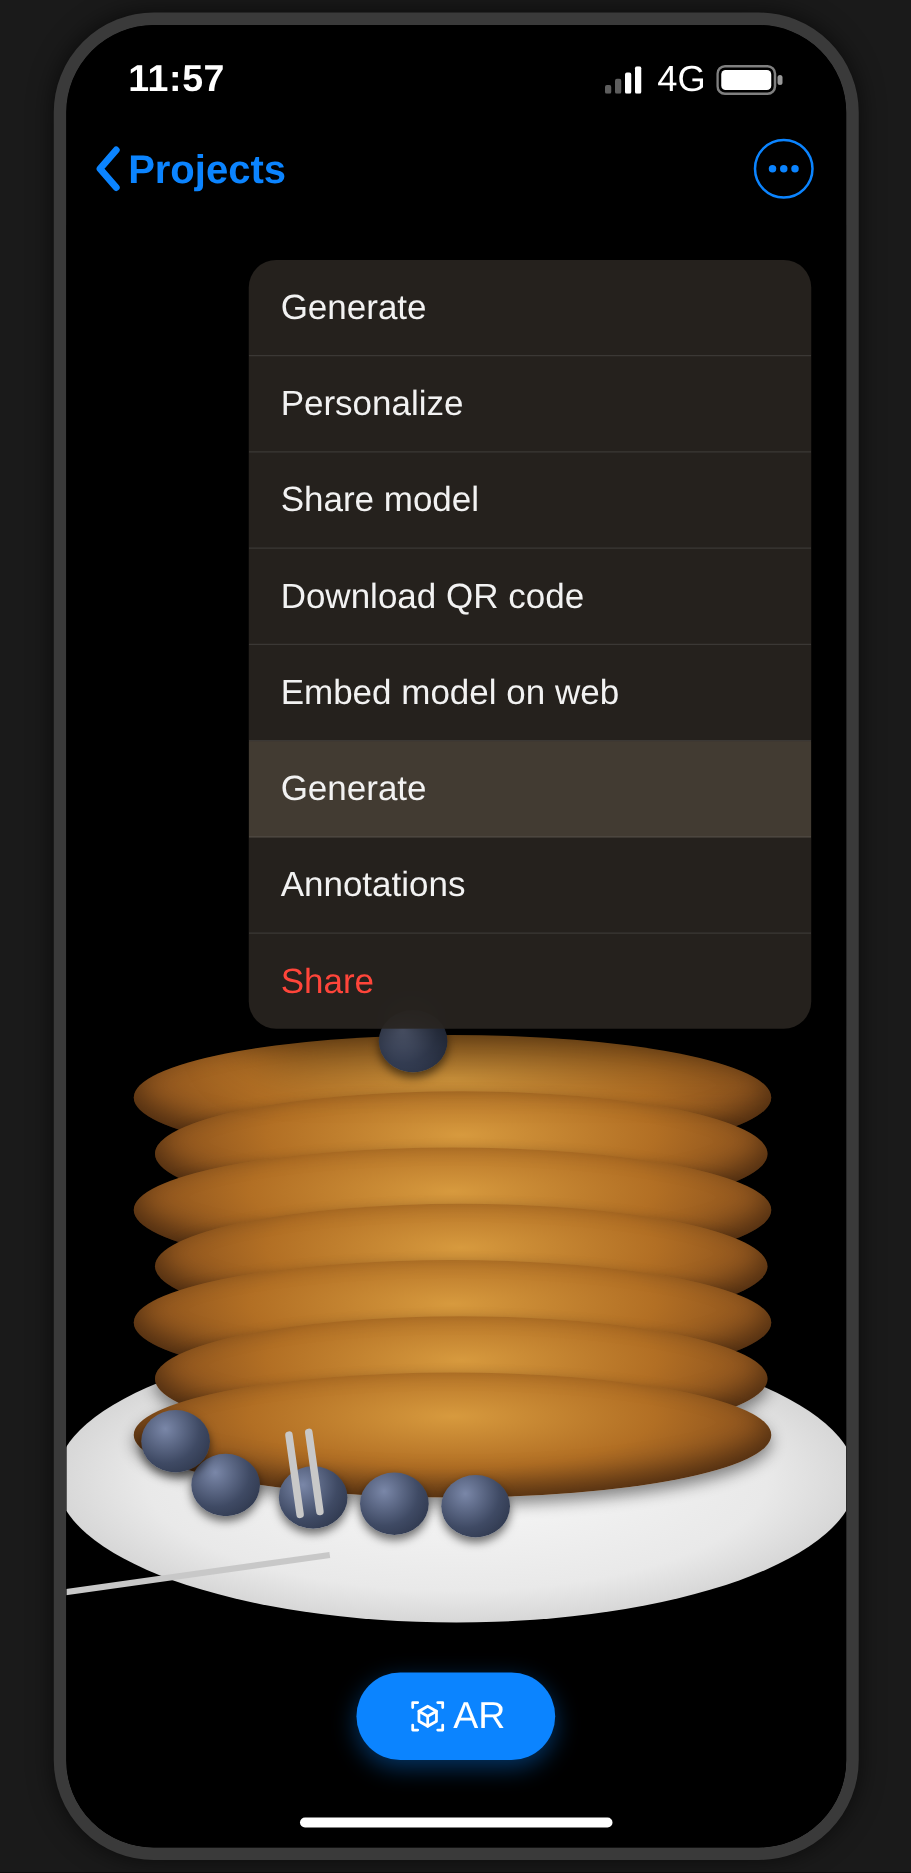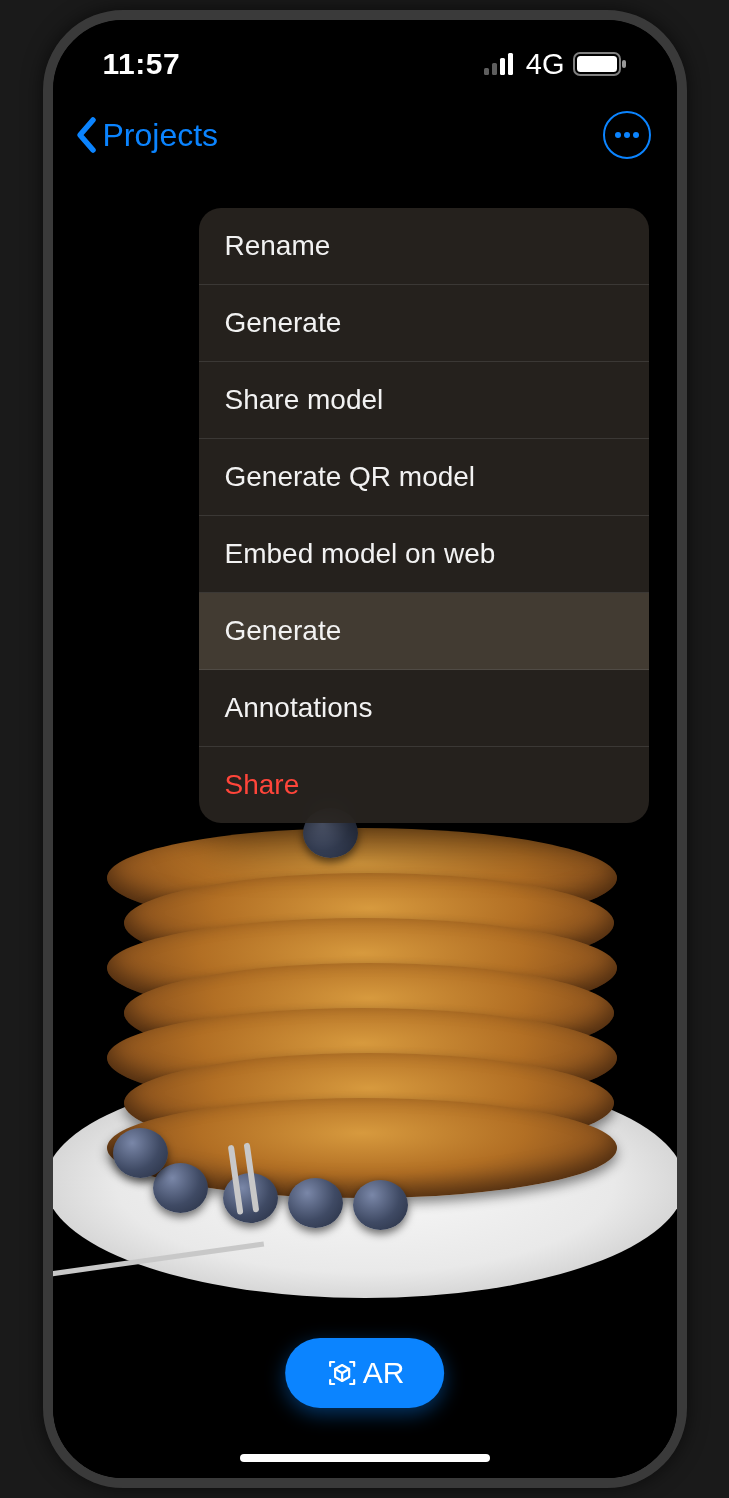--- a/index.html
+++ b/index.html
@@ -54,20 +54,21 @@
     font-weight: 500;
   }
   .battery-icon svg { display: block; }
 
   .nav-bar {
     display: flex;
     justify-content: space-between;
     align-items: center;
     padding: 10px 26px 20px 20px;
     height: 80px;
+    font-weight: bold;
   }
   .back-button {
     display: flex;
     align-items: center;
     color: #0b84ff;
     font-size: 32px;
     cursor: pointer;
     gap: 4px;
   }
   .back-chevron svg { display: block; }
@@ -281,24 +282,24 @@
         <div class="berry b1"></div>
         <div class="berry b2"></div>
         <div class="berry b3"></div>
         <div class="berry b4"></div>
         <div class="berry b5"></div>
         <div class="berry b6"></div>
         <div class="fork"></div>
       </div>
 
       <div class="context-menu" id="context-menu">
-          <div class="menu-item">Rename</div>
           <div class="menu-item">Generate</div>
+          <div class="menu-item">Personalize</div>
           <div class="menu-item">Share model</div>
-          <div class="menu-item">Generate QR model</div>
+          <div class="menu-item">Download QR code</div>
           <div class="menu-item">Embed model on web</div>
           <div class="menu-item highlighted">Generate</div>
           <div class="menu-item">Annotations</div>
           <div class="menu-item destructive">Share</div>
         </div>
 
       <div class="ar-button">
         <span>
           <svg width="34" height="34" viewBox="0 0 34 34">
             <g stroke="#fff" stroke-width="2.2" fill="none" stroke-linecap="round" stroke-linejoin="round">

